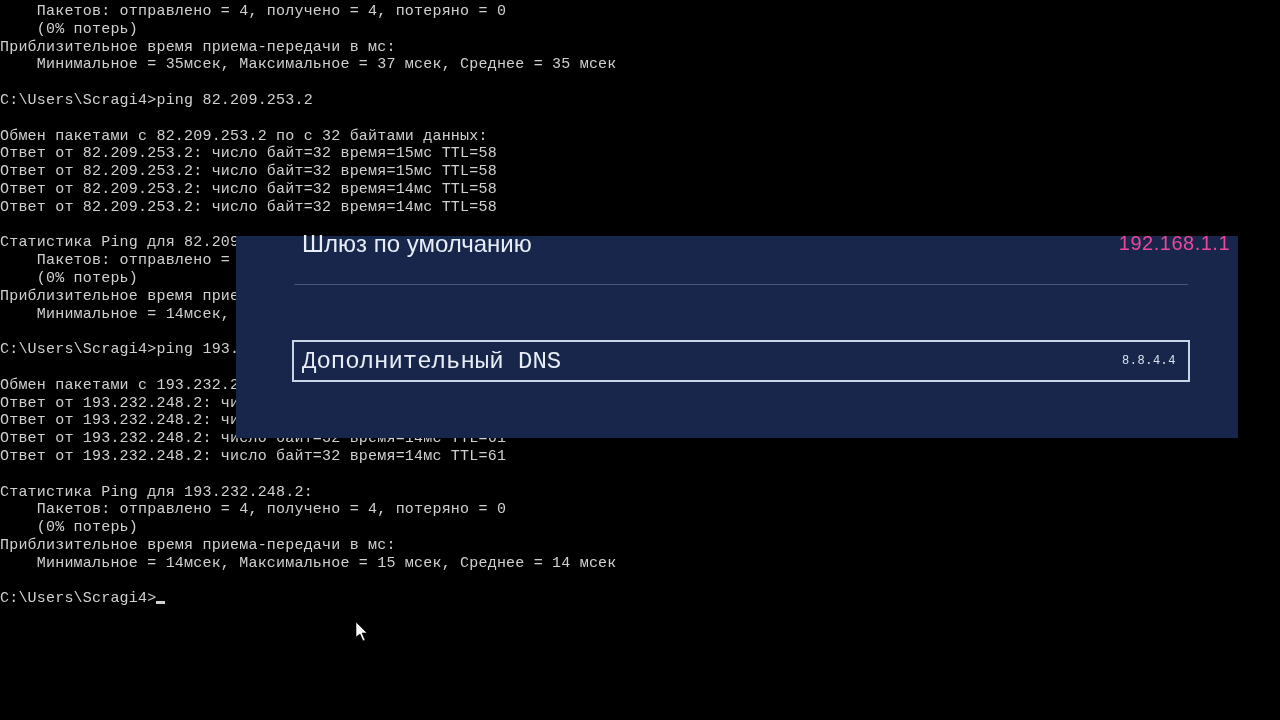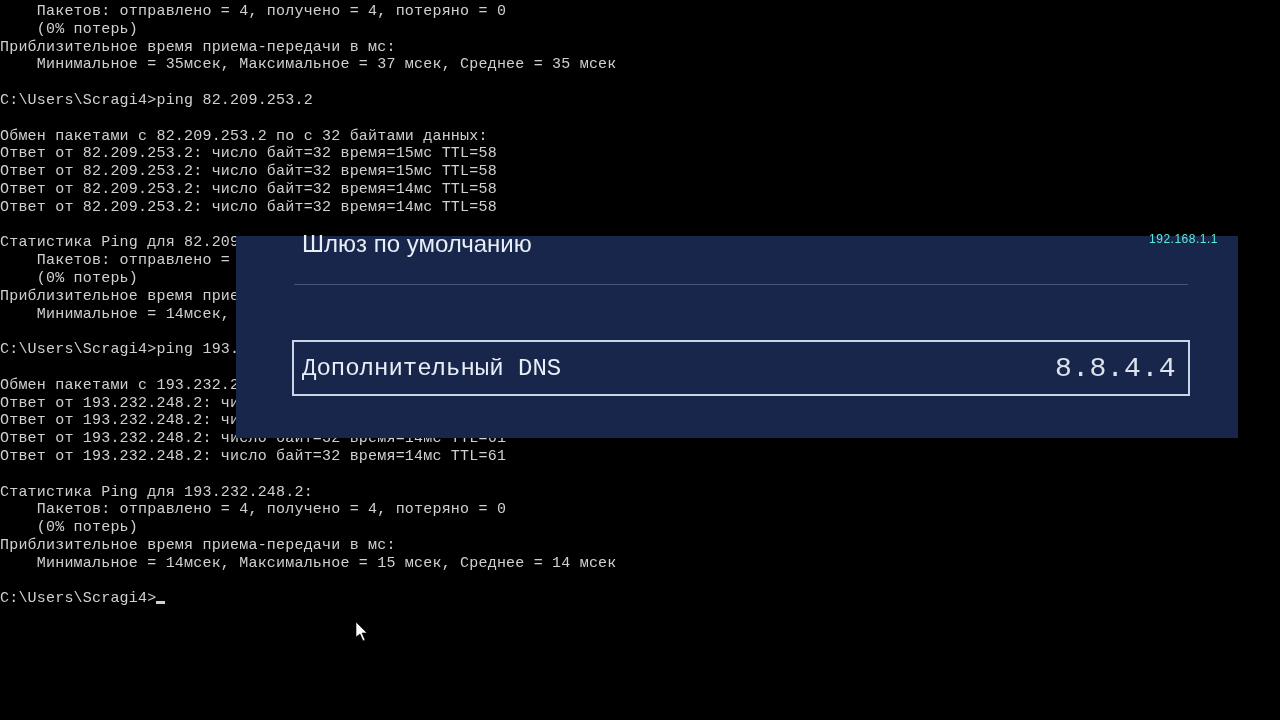--- a/index.html
+++ b/index.html
@@ -26,57 +26,57 @@
     background: #17264a;
     color: #e8eef8;
     font-family: "Segoe UI", Arial, sans-serif;
   }
 
   .overlay-row {
     position: relative;
     display: flex;
     align-items: center;
     justify-content: space-between;
-    padding: 0 12px 0 10px;
+    padding: 0 0 0 10px;
     height: 56px;
     font-size: 24px;
     font-weight: 300;
     color: #e8eef8;
   }
 
   .overlay-row .label { padding-left: 56px; }
-  .overlay-row .value { padding-right: 8px; font-size: 12px; color: #5eead4; letter-spacing: 0.5px; }
+  .overlay-row .value { padding-right: 8px; font-size: 20px; color: #ec4899; letter-spacing: 0.5px; }
 
   .row-gateway { height: 48px; align-items: flex-start; padding-top: 0; }
   .row-gateway .label { margin-top: -6px; }
   .row-gateway .value { margin-top: -4px; }
 
   .divider {
     position: absolute;
     left: 294px;
     width: 894px;
     height: 1px;
     background: #44557a;
   }
   .divider-1 { top: 284px; }
 
   .row-secondary-wrap {
     position: absolute;
     left: 292px;
     top: 340px;
     width: 898px;
-    height: 56px;
+    height: 42px;
     border: 2px solid #c9d4e6;
     background: #17264a;
     display: flex;
     align-items: center;
     justify-content: space-between;
   }
   .row-secondary-wrap .label { padding-left: 8px; font-size: 24px; font-weight: 300; color: #e8eef8; }
-  .row-secondary-wrap .value { padding-right: 12px; font-size: 28px; color: #dce3ed; letter-spacing: 0.5px; }
+  .row-secondary-wrap .value { padding-right: 12px; font-size: 12px; color: #dce3ed; letter-spacing: 0.5px; }
 
   .cursor {
     position: absolute;
     width: 12px;
     height: 18px;
     pointer-events: none;
   }
   .cursor svg { display: block; }
 
   .blink-cursor { display: inline-block; width: 9px; height: 3px; background: #d0d0d0; vertical-align: -2px; }

